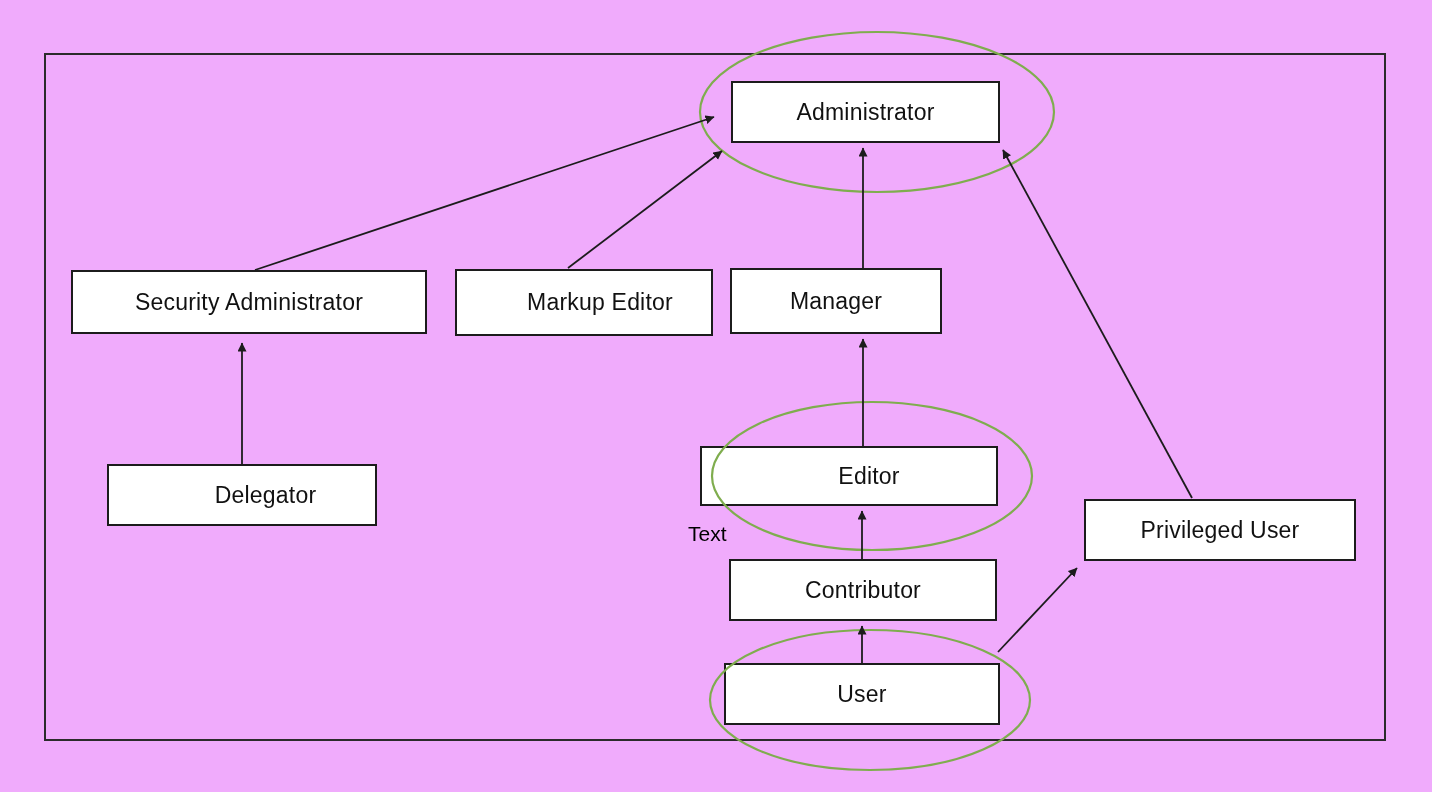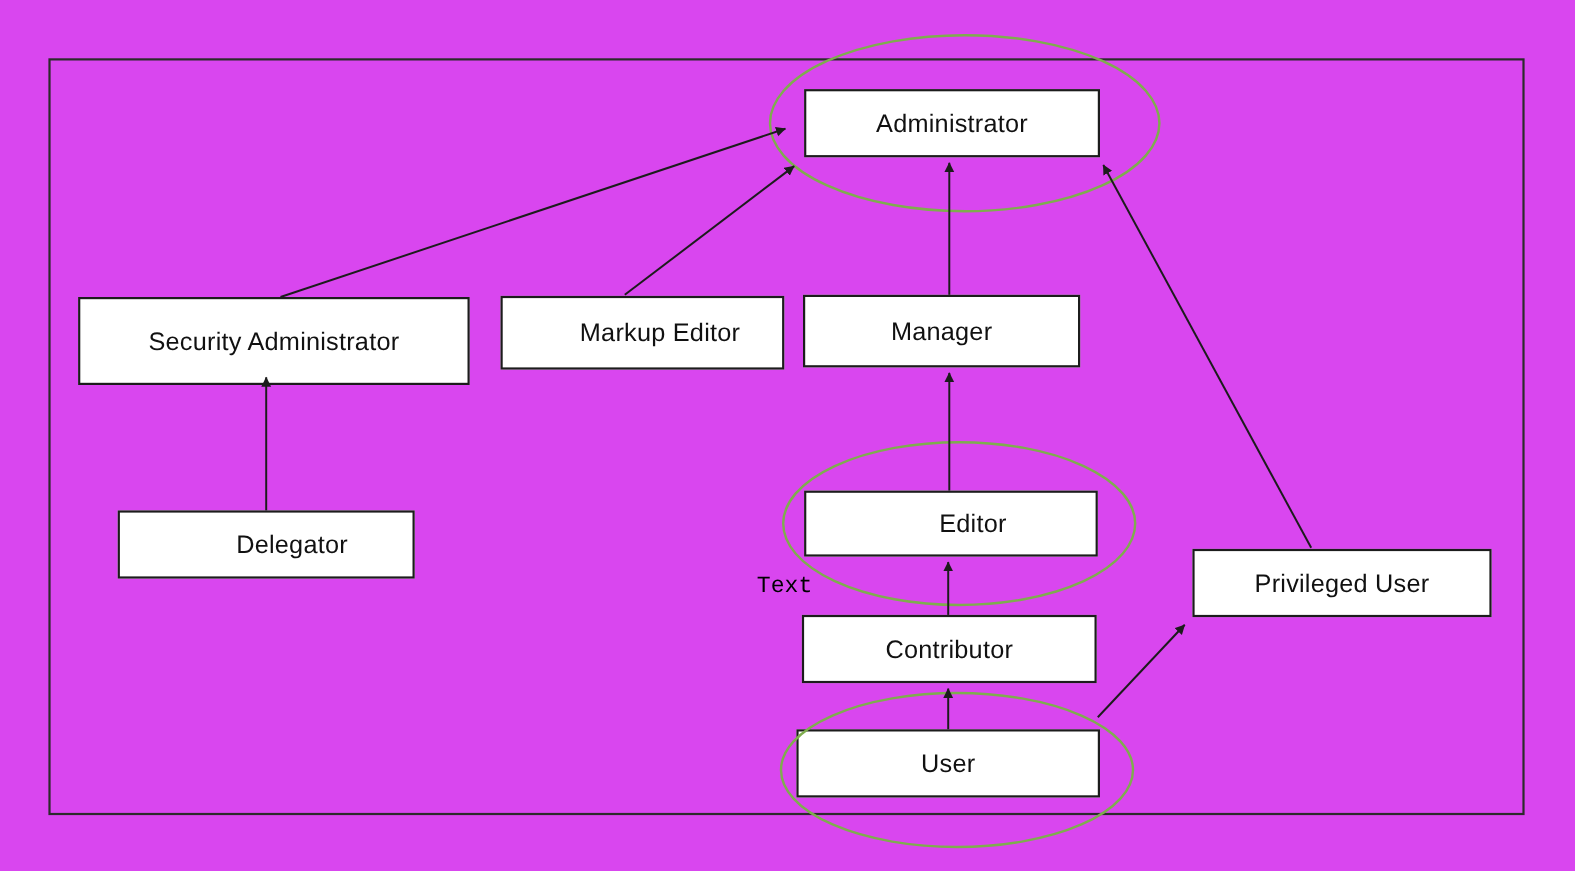--- a/index.html
+++ b/index.html
@@ -5,21 +5,21 @@
   html, body {
     margin: 0;
     padding: 0;
     background: #ffffff;
     font-family: "Liberation Sans", sans-serif;
   }
   .stage {
     position: relative;
     width: 1432px;
     height: 792px;
-    background: #d946ef;
+    background: #f0abfc;
     overflow: hidden;
   }
   .outer-border {
     position: absolute;
     left: 44px;
     top: 53px;
     width: 1342px;
     height: 688px;
     border: 2px solid #2b2b2b;
     box-sizing: border-box;
@@ -31,35 +31,34 @@
     background: #ffffff;
     display: flex;
     align-items: center;
     justify-content: center;
     font-size: 23px;
     color: #111111;
     letter-spacing: 0.2px;
     white-space: nowrap;
   }
   .node-administrator        { left: 731px;  top: 81px;  width: 269px; height: 62px; }
-  .node-security-admin       { left: 71px;   top: 270px; width: 356px; height: 80px; }
+  .node-security-admin       { left: 71px;   top: 270px; width: 356px; height: 64px; }
   .node-markup-editor        { left: 455px;  top: 269px; width: 258px; height: 67px; padding-left: 32px; }
-  .node-manager              { left: 730px;  top: 268px; width: 252px; height: 66px; }
+  .node-manager              { left: 730px;  top: 268px; width: 212px; height: 66px; }
   .node-delegator            { left: 107px;  top: 464px; width: 270px; height: 62px; padding-left: 47px; }
-  .node-editor               { left: 731px;  top: 446px; width: 267px; height: 60px; padding-left: 40px; }
+  .node-editor               { left: 700px;  top: 446px; width: 298px; height: 60px; padding-left: 40px; }
   .node-contributor          { left: 729px;  top: 559px; width: 268px; height: 62px; }
   .node-user                 { left: 724px;  top: 663px; width: 276px; height: 62px; }
   .node-privileged-user      { left: 1084px; top: 499px; width: 272px; height: 62px; justify-content: center; }
   .free-label {
     position: absolute;
     left: 688px;
     top: 522px;
     font-size: 21px;
     color: #000000;
-    font-family: Liberation Mono, monospace;
   }
   .edge-layer {
     position: absolute;
     left: 0;
     top: 0;
     width: 1432px;
     height: 792px;
     pointer-events: none;
   }
   .edge-layer line {

